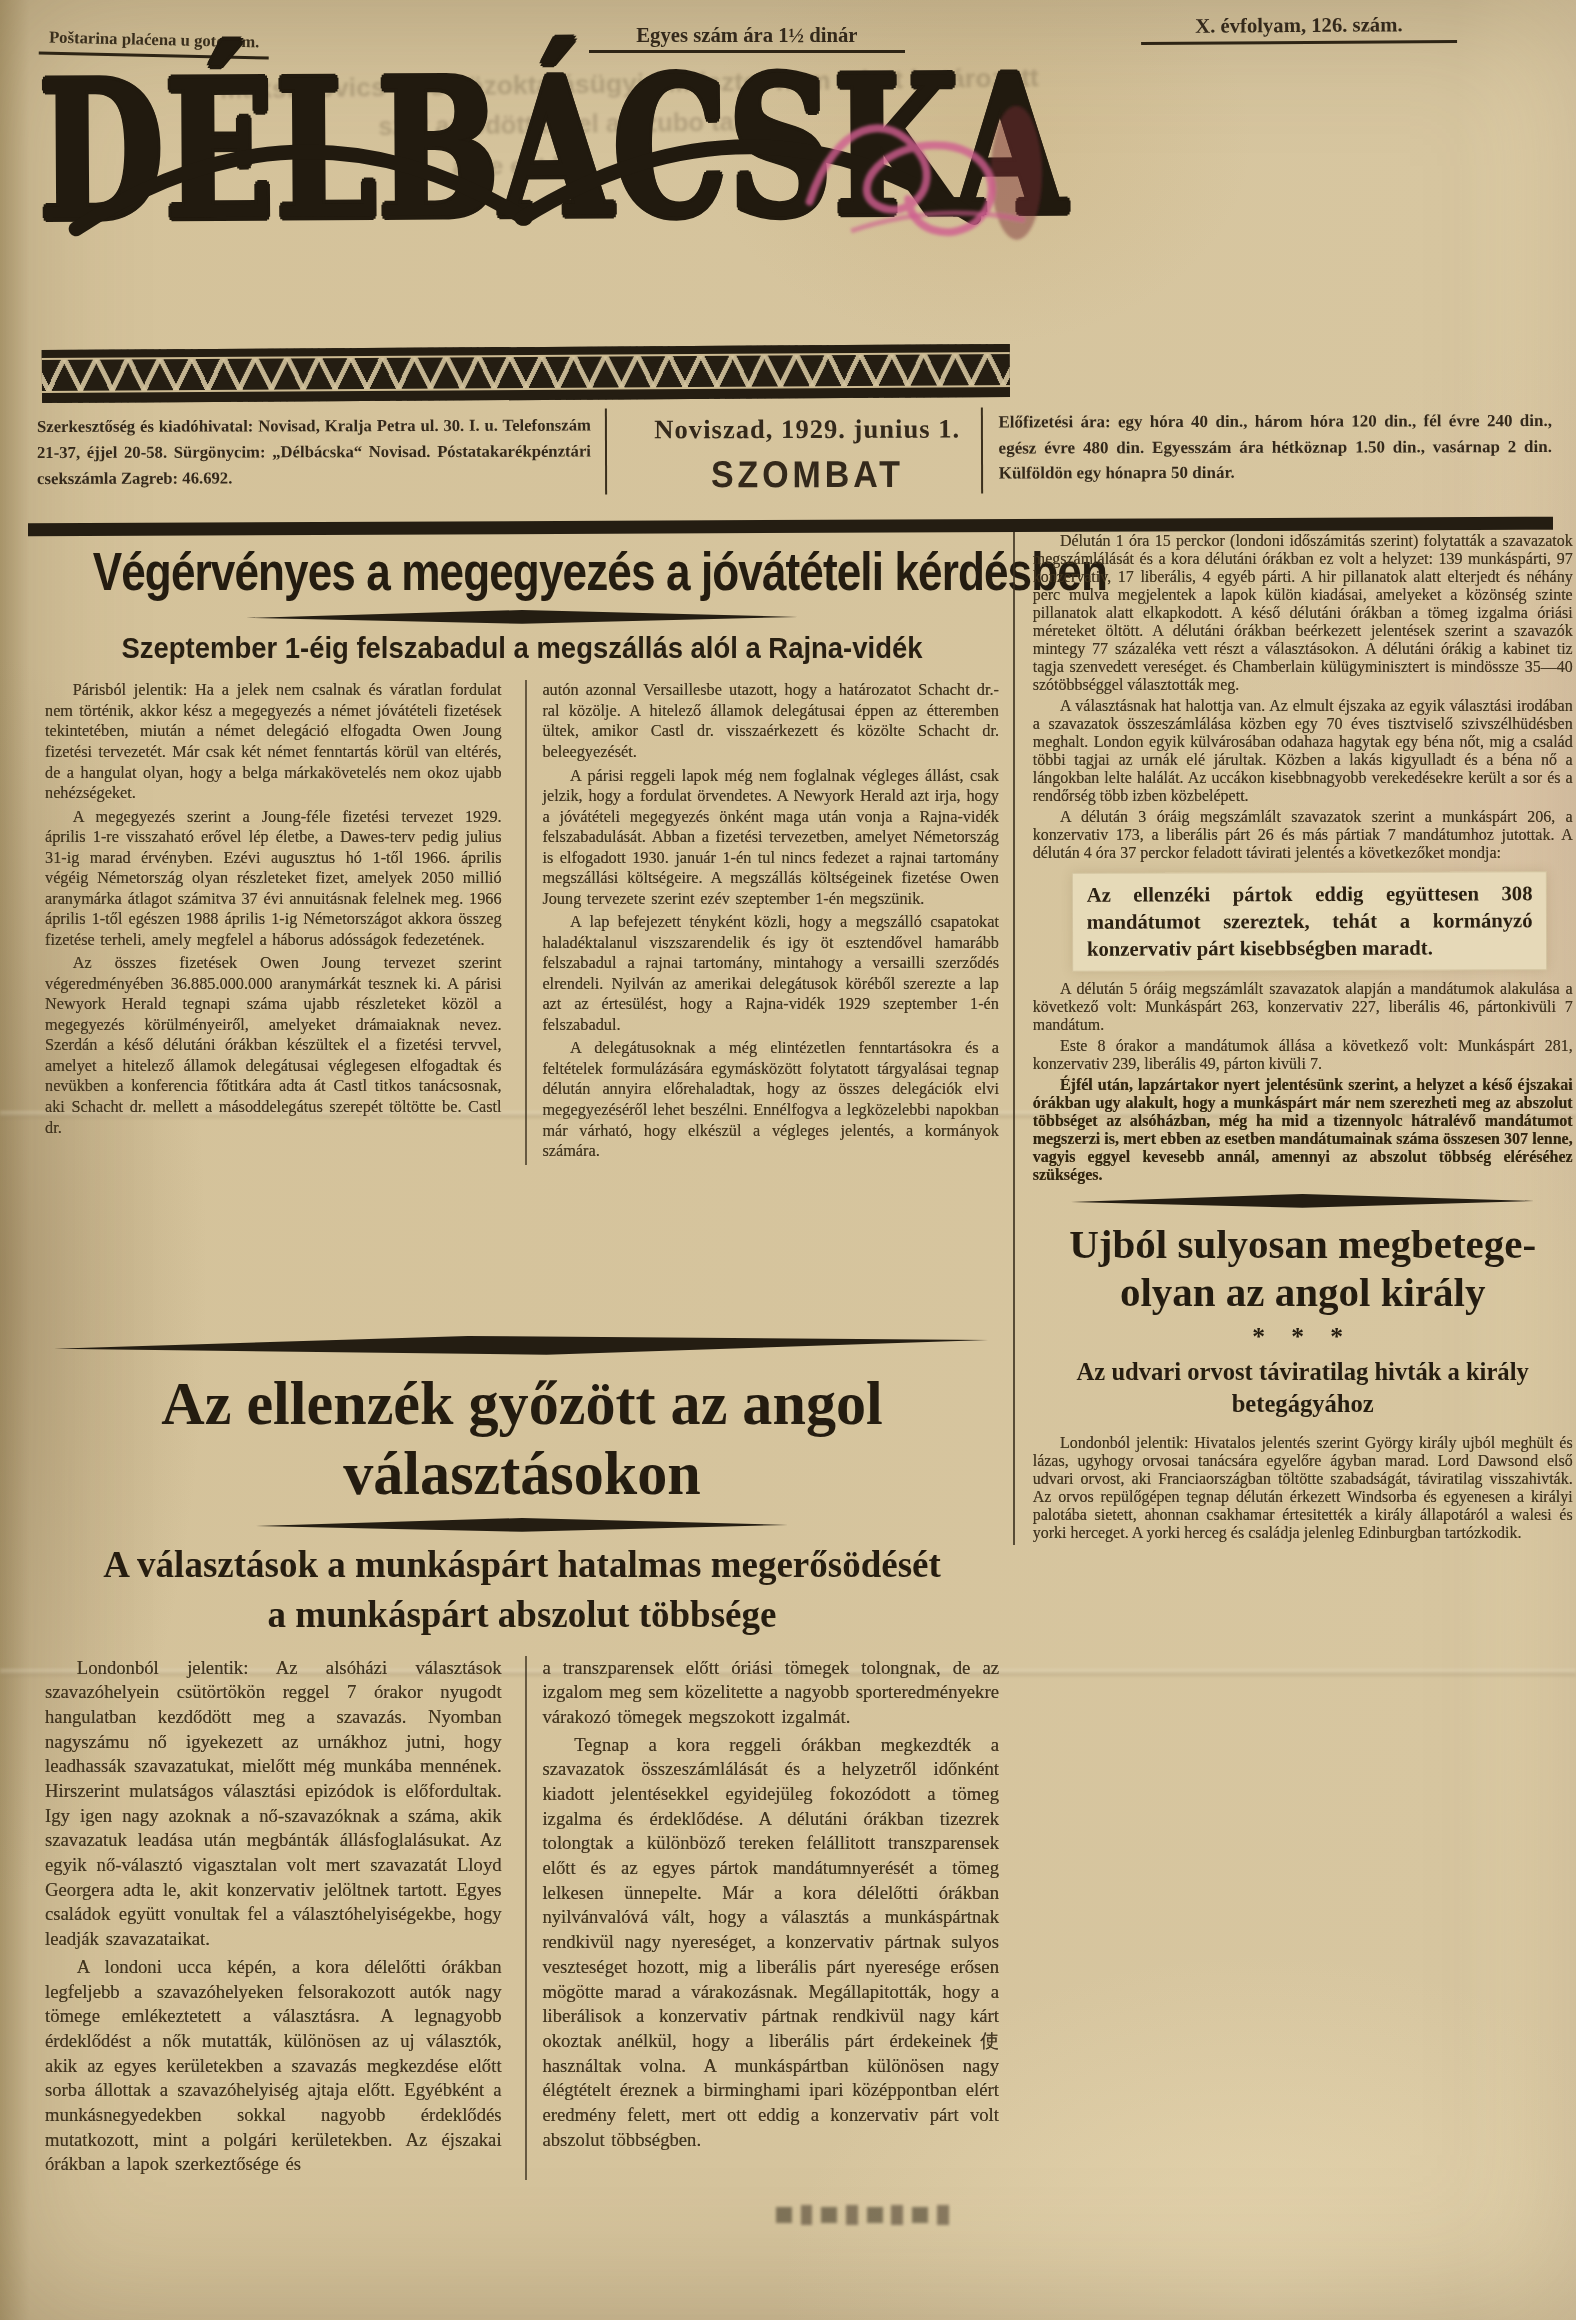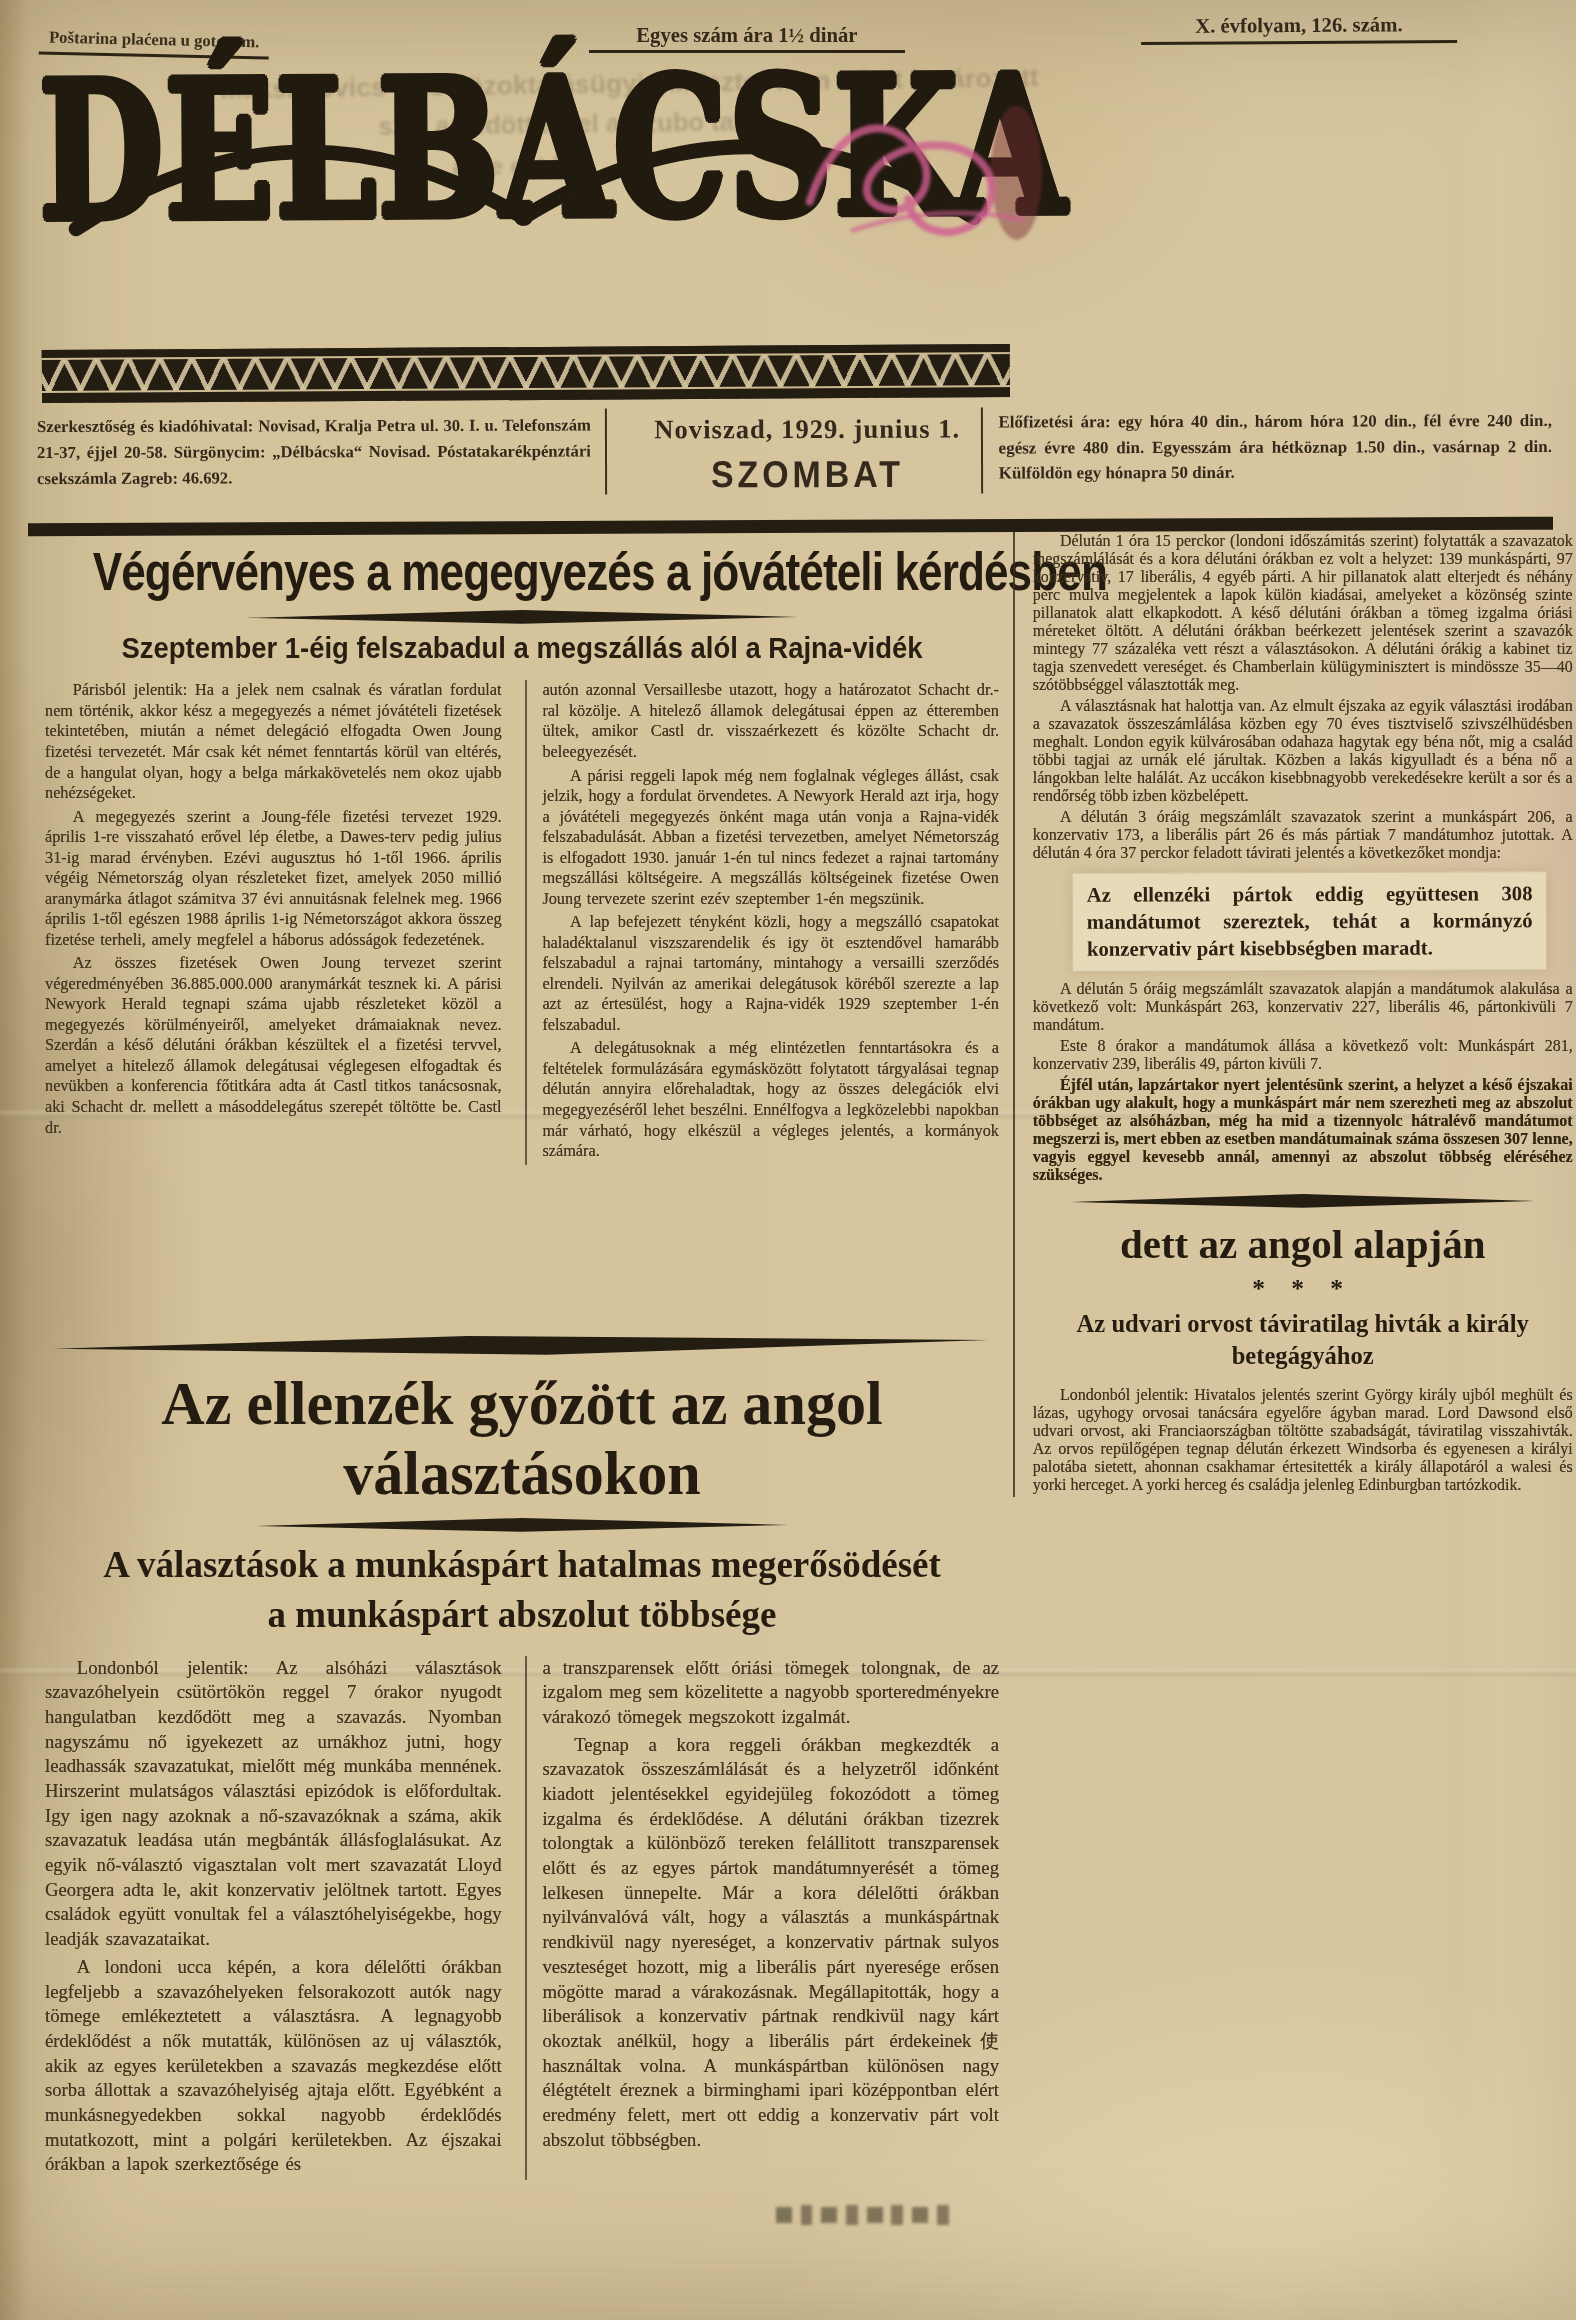--- a/index.html
+++ b/index.html
@@ -170,21 +170,22 @@
     <p>A délután 3 óráig megszámlált szavazatok szerint a munkáspárt 206, a konzervativ 173, a liberális párt 26 és más pártiak 7 mandátumhoz jutottak. A délután 4 óra 37 perckor feladott távirati jelentés a következőket mondja:</p>
     <span class="boxed">Az ellenzéki pártok eddig együttesen 308 mandátumot szereztek, tehát a kormányzó konzervativ párt kisebbségben maradt.</span>
     <p>A délután 5 óráig megszámlált szavazatok alapján a mandátumok alakulása a következő volt: Munkáspárt 263, konzervativ 227, liberális 46, pártonkivüli 7 mandátum.</p>
     <p>Este 8 órakor a mandátumok állása a következő volt: Munkáspárt 281, konzervativ 239, liberális 49, párton kivüli 7.</p>
     <p class="boldp">Éjfél után, lapzártakor nyert jelentésünk szerint, a helyzet a késő éjszakai órákban ugy alakult, hogy a munkáspárt már nem szerezheti meg az abszolut többséget az alsóházban, még ha mid a tizennyolc hátralévő mandátumot megszerzi is, mert ebben az esetben mandátumainak száma összesen 307 lenne, vagyis eggyel kevesebb annál, amennyi az abszolut többség eléréséhez szükséges.</p>
 
     <svg class="lens" width="463" height="13.8" viewBox="0 0 470 14">
       <polygon points="0,8 235,0 470,7 235,14" fill="#241d12"></polygon>
     </svg>
     <div class="h3">
-      <div>dett az angol alapján</div>
+      <div>Ujból sulyosan megbetege-</div>
+      <div>olyan az angol király</div>
     </div>
     <div class="stars">* * *</div>
     <div class="sub3">Az udvari orvost táviratilag hivták a király betegágyához</div>
     <p>Londonból jelentik: Hivatalos jelentés szerint György király ujból meghült és lázas, ugyhogy orvosai tanácsára egyelőre ágyban marad. Lord Dawsond első udvari orvost, aki Franciaországban töltötte szabadságát, táviratilag visszahivták. Az orvos repülőgépen tegnap délután érkezett Windsorba és egyenesen a királyi palotába sietett, ahonnan csakhamar értesitették a király állapotáról a walesi és yorki herceget. A yorki herceg és családja jelenleg Edinburgban tartózkodik.</p>
   </div>
 
   <div class="art2">
     <svg class="bigbar" width="936" height="21.7" viewBox="0 0 950 22">
       <polygon points="0,15 420,2 948,6 500,21" fill="#241d12"></polygon>
     </svg>

